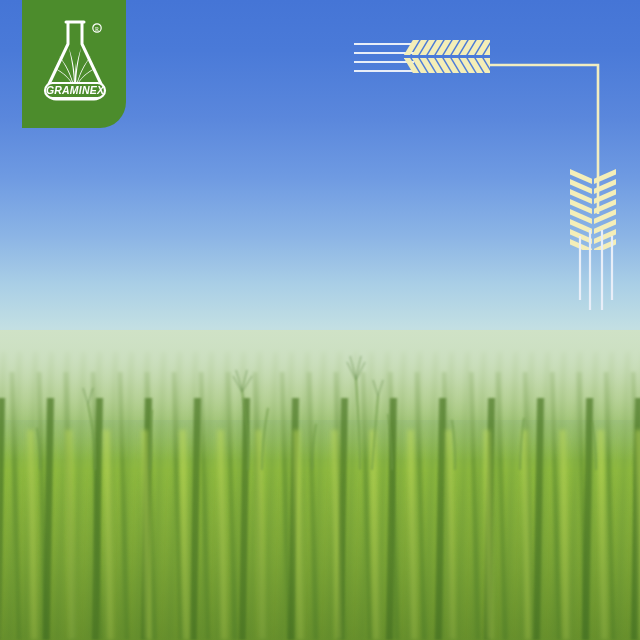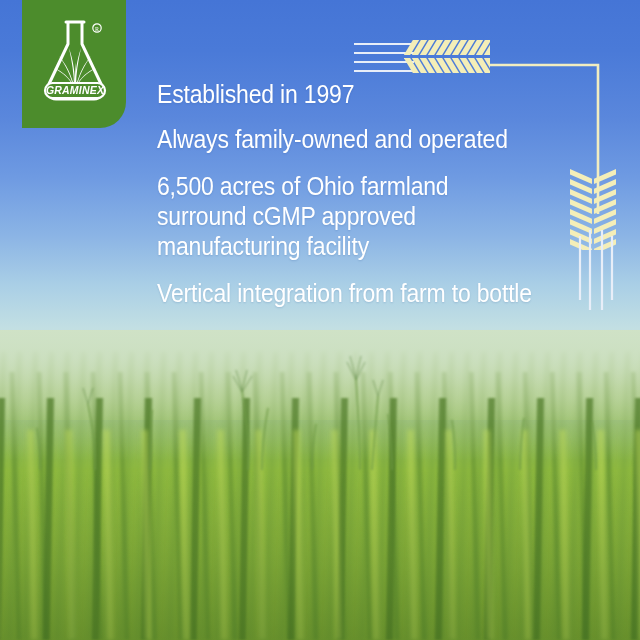--- a/index.html
+++ b/index.html
@@ -341,22 +341,14 @@
         <text x="62" y="17" text-anchor="middle" font-family="Liberation Serif, serif" font-size="6" fill="#ffffff">R</text>
       </g>
 
       <g>
         <rect x="10" y="69" width="60" height="15" rx="7.5" ry="7.5" fill="#4c8c2c" stroke="#ffffff" stroke-width="2.2"></rect>
         <text x="40" y="80" text-anchor="middle" font-family="Liberation Sans, sans-serif" font-size="10.5" font-weight="bold" font-style="italic" fill="#ffffff" letter-spacing="0.2">GRAMINEX</text>
       </g>
     </svg>
   </div>
 
-  <div class="copy">
-    <p class="line-1">Established in 1997</p>
-    <p class="line-2">Always family-owned and operated</p>
-    <p class="line-3">6,500 acres of Ohio farmland
-surround cGMP approved
-manufacturing facility</p>
-    <p class="line-4">Vertical integration from farm to bottle</p>
-  </div>
 
 </div>
 
 </body></html>

